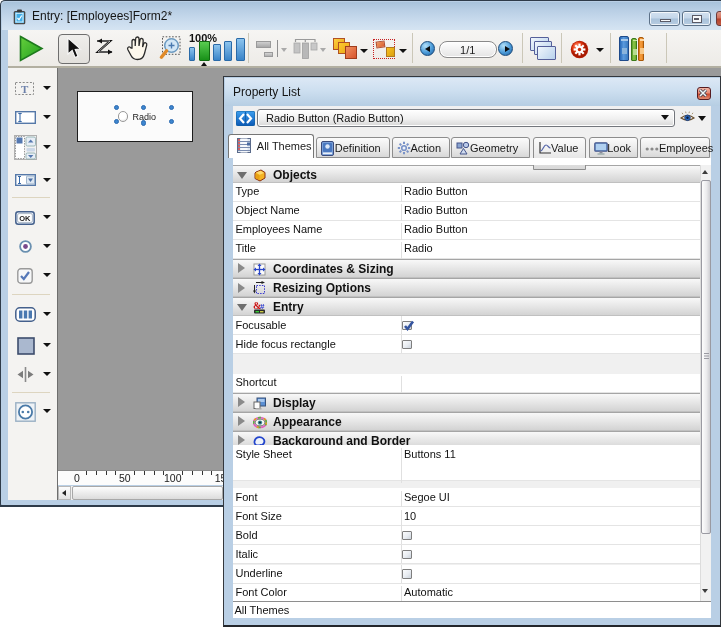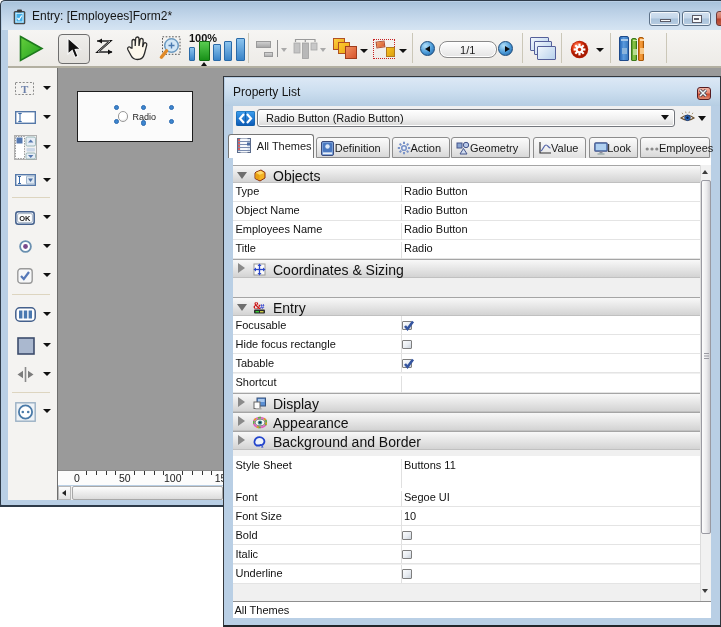--- a/index.html
+++ b/index.html
@@ -1,18 +1,18 @@
 <!DOCTYPE html>
 <html><head><meta charset="utf-8"><style>
 *{margin:0;padding:0;box-sizing:border-box}
 html,body{width:721px;height:627px;background:#fff;font-family:"Liberation Sans",sans-serif;overflow:hidden}
 #stage{position:relative;width:721px;height:627px;overflow:hidden}
 .abs{position:absolute}
 .gh{position:absolute;left:232.5px;width:467.5px;background:linear-gradient(180deg,#f8f8f8,#e4e4e4 55%,#d3d3d3);border-top:1px solid #a5a5a5;border-bottom:1px solid #c0c0c0}
-.ght{position:absolute;left:40.5px;top:2px;font-size:14px;font-weight:normal;color:#111}
+.ght{position:absolute;left:40.5px;top:2px;font-size:12px;font-weight:bold;color:#111}
 .gr{position:absolute;left:232.5px;width:467.5px;background:#fff;border-bottom:1px solid #e4e4e4}
 .gr .grl{position:absolute;left:3px;top:2.5px;font-size:11px;color:#111}
 .gr .grv{position:absolute;left:168px;top:2.5px;font-size:11px;color:#111;padding-left:2.5px;border-left:1px solid #e0e0e0;height:100%}
 .tab{position:absolute;border-radius:3px 3px 0 0;white-space:nowrap}
 .tab .ti{position:absolute;left:7px;top:3px}
 .tab .tt{position:absolute;left:25px;top:4px;font-size:11px;color:#1a1a1a}
 .tbsep{position:absolute;top:33px;width:1px;height:30px;background:#cbc7b8}
 </style></head><body>
 <div id="stage">
 
@@ -351,21 +351,21 @@
       <span class="tt" style="left:17.5px;top:3.5px">Action</span>
     </div>
 <div class="tab" style="left:451.4px;width:79.0px;top:137px;height:20.5px;background:linear-gradient(180deg,#fbfbfb,#ececec 50%,#d8d8d8);border:1px solid #8d8d8d;z-index:3">
       <span class="ti" style="left:4px"><svg width="14" height="14" viewBox="0 0 14 14">
           <rect x="1" y="2" width="5" height="5" fill="#8aa4d0" stroke="#44548a" stroke-width="1"></rect>
           <circle cx="10" cy="4" r="2.7" fill="#b8c8e8" stroke="#44548a" stroke-width="1"></circle>
           <polygon points="4,13 7.5,7.5 11,13" fill="#d0dcf0" stroke="#44548a" stroke-width="1"></polygon>
         </svg></span>
       <span class="tt" style="left:17.5px;top:3.5px">Geometry</span>
     </div>
-<div class="tab" style="left:532.6px;width:53.9px;top:137px;height:27px;background:linear-gradient(180deg,#fbfbfb,#ececec 50%,#d8d8d8);border:1px solid #8d8d8d;z-index:3">
+<div class="tab" style="left:532.6px;width:53.9px;top:137px;height:33px;background:linear-gradient(180deg,#fbfbfb,#ececec 50%,#d8d8d8);border:1px solid #8d8d8d;z-index:3">
       <span class="ti" style="left:4px"><svg width="14" height="14" viewBox="0 0 14 14">
           <polyline points="2,1 2,12 13,12" fill="none" stroke="#333" stroke-width="1.2"></polyline>
           <path d="M2.5 10 C5 10 5.5 4 8 4 C10 4 10.5 7 12.5 7" fill="none" stroke="#5566aa" stroke-width="1.2"></path>
         </svg></span>
       <span class="tt" style="left:17.5px;top:3.5px">Value</span>
     </div>
 <div class="tab" style="left:588.7px;width:49.5px;top:137px;height:20.5px;background:linear-gradient(180deg,#fbfbfb,#ececec 50%,#d8d8d8);border:1px solid #8d8d8d;z-index:3">
       <span class="ti" style="left:4px"><svg width="14" height="13" viewBox="0 0 14 13">
           <rect x="0.8" y="0.8" width="12.4" height="8.4" rx="1" fill="#7aaade" stroke="#44548a" stroke-width="1.2"></rect>
           <rect x="2" y="2" width="10" height="6" fill="#b0d0f0"></rect>
@@ -421,20 +421,31 @@
           </g>
           <g fill="#2a46c8">
             <polygon points="6.5,0.5 4.5,3 8.5,3"></polygon>
             <polygon points="6.5,12.5 4.5,10 8.5,10"></polygon>
             <polygon points="0.5,6.5 3,4.5 3,8.5"></polygon>
             <polygon points="12.5,6.5 10,4.5 10,8.5"></polygon>
           </g>
         </svg></div>
       <div class="ght">Coordinates &amp; Sizing</div>
     </div>
+<div class="gh" style="top:278.0px;height:19.100000000000023px">
+      <div style="position:absolute;left:5.5px;top:3.5px;width:0;height:0;border-top:5px solid transparent;border-bottom:5px solid transparent;border-left:7px solid #8a8a8a"></div>
+      <div style="position:absolute;left:20px;top:2px"><svg width="13" height="14" viewBox="0 0 13 14">
+          <rect x="3.5" y="4.5" width="8" height="8" fill="none" stroke="#3a3ad0" stroke-width="1" stroke-dasharray="1.5,1.2"></rect>
+          <line x1="3" y1="1.5" x2="10" y2="1.5" stroke="#222" stroke-width="1"></line>
+          <polygon points="12,1.5 8.5,0 8.5,3" fill="#222"></polygon>
+          <line x1="1.5" y1="4" x2="1.5" y2="10" stroke="#222" stroke-width="1"></line>
+          <polygon points="1.5,12.5 0,9.5 3,9.5" fill="#222"></polygon>
+        </svg></div>
+      <div class="ght">Resizing Options</div>
+    </div>
 <div class="gh" style="top:297.1px;height:19.099999999999966px">
       <div style="position:absolute;left:4.5px;top:5.5px;width:0;height:0;border-left:5px solid transparent;border-right:5px solid transparent;border-top:7px solid #6e6e6e"></div>
       <div style="position:absolute;left:20px;top:2px"><svg width="14" height="13" viewBox="0 0 14 13">
           <text x="0" y="8" font-family="Liberation Serif" font-size="10" font-weight="bold" fill="#cc1111">&amp;</text>
           <text x="7" y="8" font-family="Liberation Sans" font-size="8" font-weight="bold" fill="#2233cc">#</text>
           <rect x="1" y="8.5" width="11" height="4" rx="1" fill="#2a2a2a"></rect>
           <rect x="2.5" y="10" width="3.5" height="1.4" fill="#33cc33"></rect>
           <rect x="7" y="10" width="3.5" height="1.4" fill="#cccc44"></rect>
         </svg></div>
       <div class="ght">Entry</div>
@@ -445,29 +456,20 @@
       <div style="position:absolute;left:169.5px;top:4.5px;width:10px;height:9.5px;border:1.5px solid #7e7e7e;border-radius:1px;background:linear-gradient(135deg,#ffffff,#e9edf2 55%,#ccd4dd)">
         <svg width="14" height="14" viewBox="0 0 14 14" style="position:absolute;left:-1px;top:-3px">
           <path d="M3 7 L5.5 10 L11 2.5" fill="none" stroke="#35559f" stroke-width="2.6"></path>
         </svg>
       </div>
     </div>
 <div class="gr" style="top:335.3px;height:19.099999999999966px">
       <div class="grl">Hide focus rectangle</div>
       <div style="position:absolute;left:168px;top:0;width:1px;height:100%;background:#e0e0e0"></div>
       <div style="position:absolute;left:169.5px;top:4.5px;width:10px;height:9.5px;border:1.5px solid #7e7e7e;border-radius:1px;background:linear-gradient(135deg,#fbfcfd,#e8ecf1 55%,#ccd3dc)"></div>
-    </div>
-<div class="gr" style="top:354.4px;height:19.100000000000023px">
-      <div class="grl">Tabable</div>
-      <div style="position:absolute;left:168px;top:0;width:1px;height:100%;background:#e0e0e0"></div>
-      <div style="position:absolute;left:169.5px;top:4.5px;width:10px;height:9.5px;border:1.5px solid #7e7e7e;border-radius:1px;background:linear-gradient(135deg,#ffffff,#e9edf2 55%,#ccd4dd)">
-        <svg width="14" height="14" viewBox="0 0 14 14" style="position:absolute;left:-1px;top:-3px">
-          <path d="M3 7 L5.5 10 L11 2.5" fill="none" stroke="#35559f" stroke-width="2.6"></path>
-        </svg>
-      </div>
     </div>
 <div class="gr" style="top:373.5px;height:19.100000000000023px">
       <div class="grl">Shortcut</div>
       <div class="grv"></div>
     </div>
 <div class="gh" style="top:392.6px;height:19.099999999999966px">
       <div style="position:absolute;left:5.5px;top:3.5px;width:0;height:0;border-top:5px solid transparent;border-bottom:5px solid transparent;border-left:7px solid #8a8a8a"></div>
       <div style="position:absolute;left:20px;top:2px"><svg width="13" height="13" viewBox="0 0 13 13">
           <rect x="4" y="1" width="8.5" height="8" fill="#5a8fd4" stroke="#38527a" stroke-width="1"></rect>
           <rect x="5" y="2" width="6.5" height="3" fill="#a8c8ee"></rect>
@@ -489,21 +491,21 @@
       <div class="ght">Appearance</div>
     </div>
 <div class="gh" style="top:430.8px;height:19.099999999999966px">
       <div style="position:absolute;left:5.5px;top:3.5px;width:0;height:0;border-top:5px solid transparent;border-bottom:5px solid transparent;border-left:7px solid #8a8a8a"></div>
       <div style="position:absolute;left:20px;top:2px"><svg width="13" height="13" viewBox="0 0 13 13">
           <path d="M3.5 10.5 C1.5 9.5 1 7 2 5 C3 2.5 6 1.5 8.5 2.5 C11 3.5 12 6 11 8 C10.2 9.6 8.8 10.3 7.5 10 L6.5 10.5 Z" fill="#eef3fa" stroke="#2244cc" stroke-width="1.8"></path>
           <polygon points="8,12.5 10.5,12.5 9.2,10.5" fill="#2244cc"></polygon>
         </svg></div>
       <div class="ght">Background and Border</div>
     </div>
-<div class="gr" style="top:456px;height:36px">
+<div class="gr" style="top:445px;height:36px">
       <div class="grl">Style Sheet</div>
       <div class="grv">Buttons 11</div>
     </div>
 <div class="gr" style="top:488.1px;height:19.099999999999966px">
       <div class="grl">Font</div>
       <div class="grv">Segoe UI</div>
     </div>
 <div class="gr" style="top:507.2px;height:19.099999999999966px">
       <div class="grl">Font Size</div>
       <div class="grv">10</div>
@@ -516,20 +518,24 @@
 <div class="gr" style="top:545.4px;height:19.100000000000023px">
       <div class="grl">Italic</div>
       <div style="position:absolute;left:168px;top:0;width:1px;height:100%;background:#e0e0e0"></div>
       <div style="position:absolute;left:169.5px;top:4.5px;width:10px;height:9.5px;border:1.5px solid #7e7e7e;border-radius:1px;background:linear-gradient(135deg,#fbfcfd,#e8ecf1 55%,#ccd3dc)"></div>
     </div>
 <div class="gr" style="top:564.5px;height:19.100000000000023px">
       <div class="grl">Underline</div>
       <div style="position:absolute;left:168px;top:0;width:1px;height:100%;background:#e0e0e0"></div>
       <div style="position:absolute;left:169.5px;top:4.5px;width:10px;height:9.5px;border:1.5px solid #7e7e7e;border-radius:1px;background:linear-gradient(135deg,#fbfcfd,#e8ecf1 55%,#ccd3dc)"></div>
     </div>
+<div class="gr" style="top:583.6px;height:19.100000000000023px">
+      <div class="grl">Font Color</div>
+      <div class="grv">Automatic</div>
+    </div>
 
 <div class="abs" style="left:700px;top:165px;width:11px;height:436px;background:#f1f1f1;border-left:1px solid #dcdcdc"></div>
 <div class="abs" style="left:700.5px;top:166px;width:10px;height:13px">
       <div style="position:absolute;left:1.5px;top:4px;width:0;height:0;border-left:3.5px solid transparent;border-right:3.5px solid transparent;border-bottom:4.5px solid #3c3c3c"></div>
     </div>
 <div class="abs" style="left:700.5px;top:180px;width:10px;height:354px;background:linear-gradient(90deg,#fdfdfd,#ececee 55%,#cfcfd3);border:1px solid #9a9aa2;border-radius:2px">
       <div style="position:absolute;left:2px;top:172px;width:5px;height:1px;background:#9a9aa2;box-shadow:0 2.5px 0 #9a9aa2,0 5px 0 #9a9aa2"></div>
     </div>
 <div class="abs" style="left:700.5px;top:584px;width:10px;height:13px">
       <div style="position:absolute;left:1.5px;top:4.5px;width:0;height:0;border-left:3.5px solid transparent;border-right:3.5px solid transparent;border-top:4.5px solid #3c3c3c"></div>

